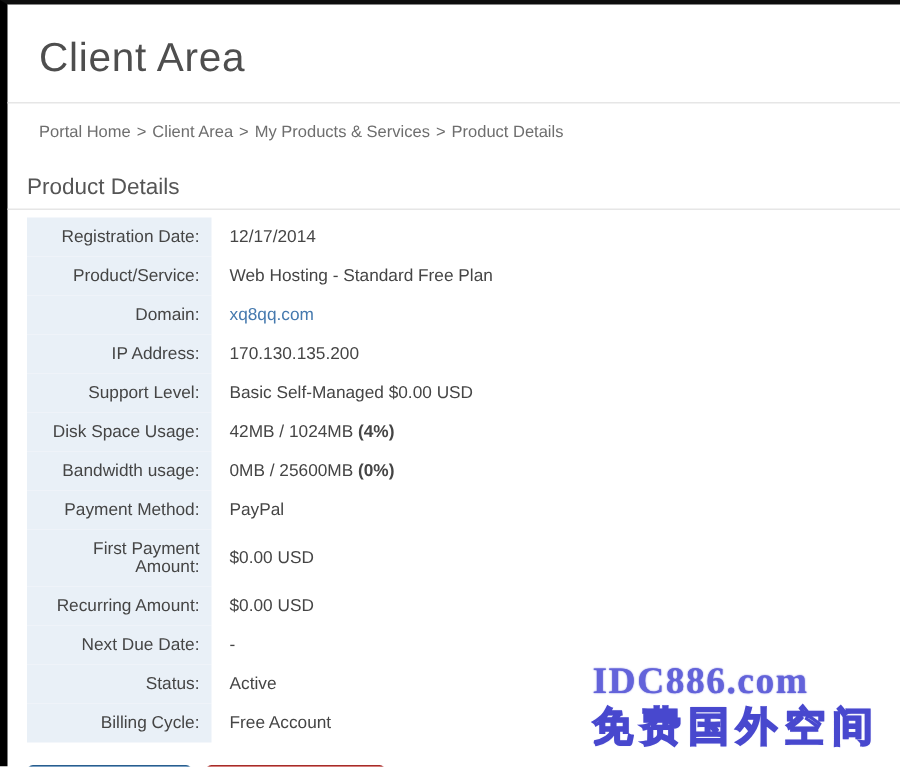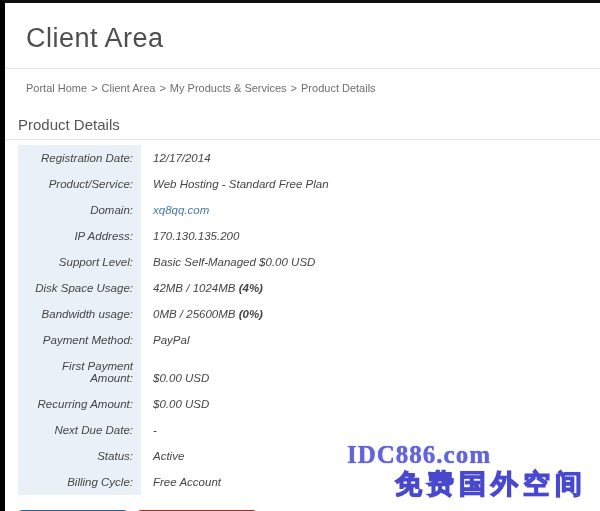--- a/index.html
+++ b/index.html
@@ -41,21 +41,21 @@
     margin: 0;
     padding: 10px 0 6px 13px;
     font-size: 15px;
     font-weight: 400;
     color: #555555;
   }
   .details-table {
     margin: 5px 0 0 13px;
     width: 575px;
   }
-  .d-row { display: flex; align-items: flex-end; font-style: italic; }
+  .d-row { display: flex; align-items: center; }
   .d-label {
     width: 115px;
     flex: 0 0 115px;
     background: #e9f0f7;
     text-align: right;
     padding: 7px 8px 7px 0;
     font-size: 11.5px;
     line-height: 12px;
     color: #454545;
   }
@@ -77,21 +77,21 @@
     padding: 6px 11px;
     border-radius: 4px;
     cursor: pointer;
     margin-right: 5px;
   }
   .btn-blue { background: #3071a9; border: 1px solid #285e8e; }
   .btn-red  { background: #cb3834; border: 1px solid #a62c29; }
   .watermark {
     position: absolute;
     right: 13px; bottom: 11px;
-    text-align: left;
+    text-align: center;
     pointer-events: none;
   }
   .wm-brand {
     font-family: "Liberation Serif", serif;
     font-weight: bold;
     font-size: 25px;
     line-height: 26px;
     color: #6363da;
     text-shadow: 0 0 1px #4646cc;
     letter-spacing: 1px;

